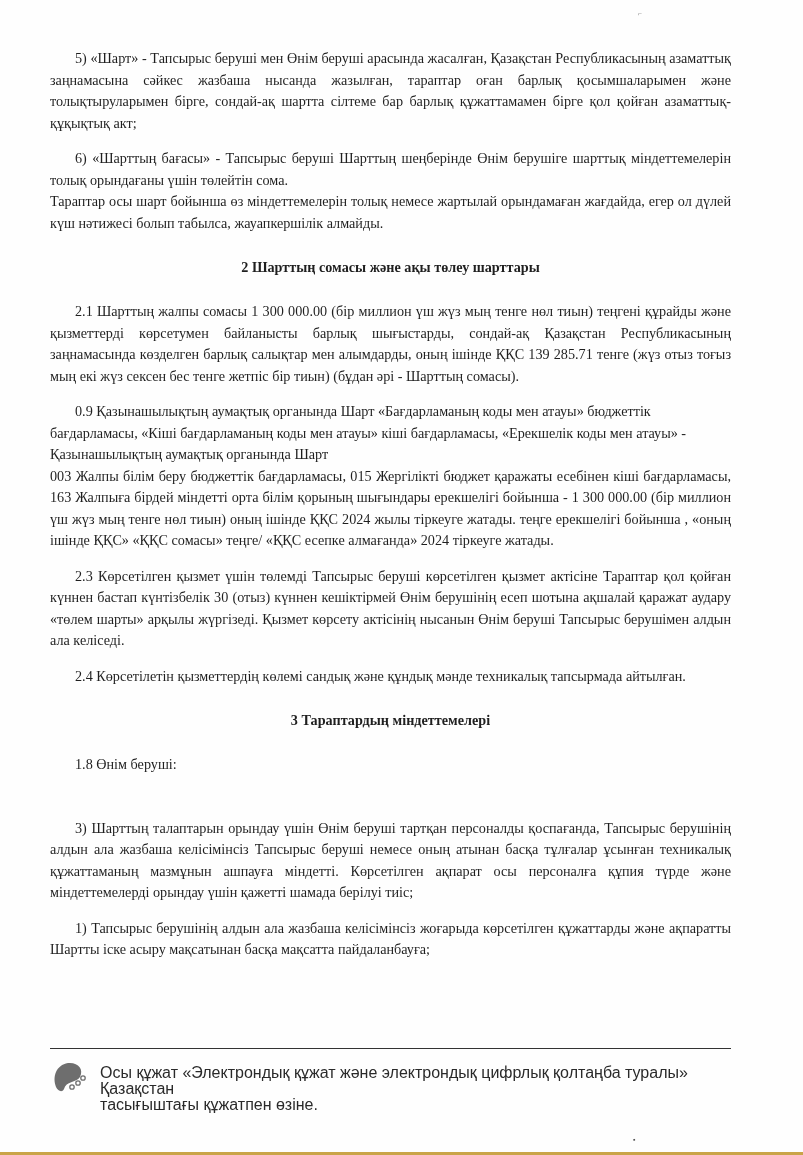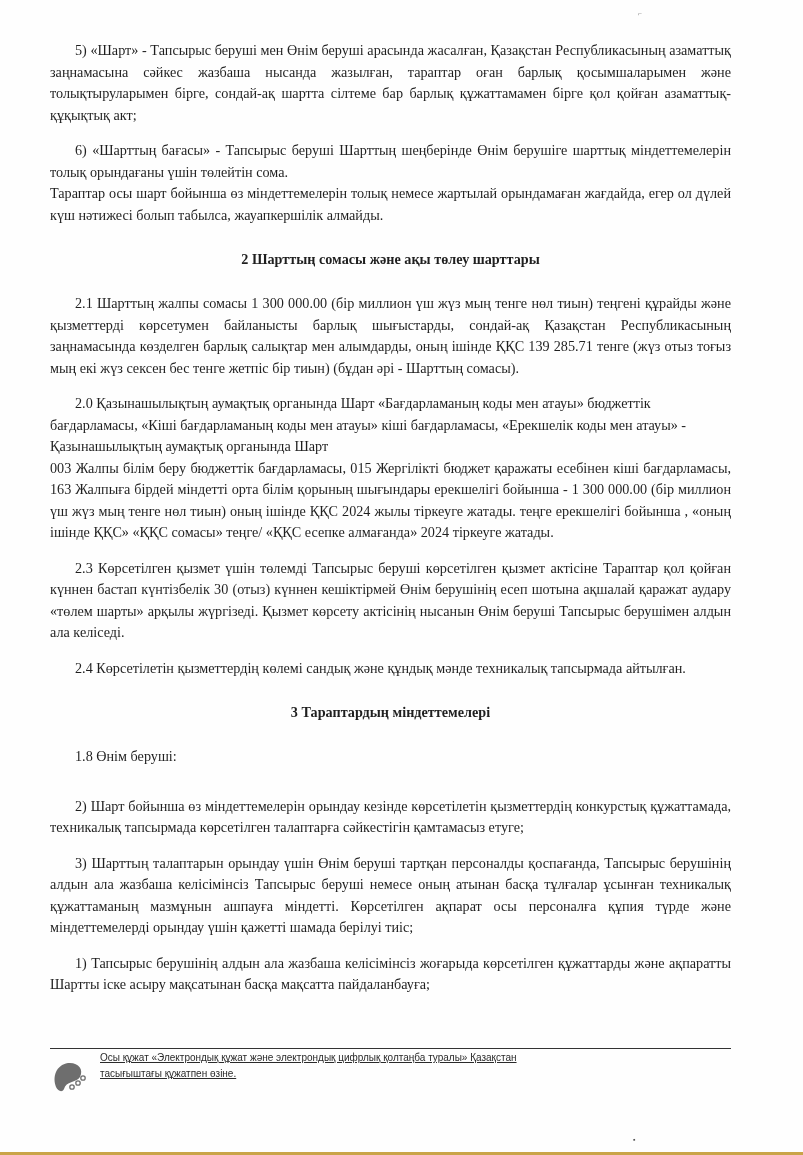--- a/index.html
+++ b/index.html
@@ -2,61 +2,60 @@
 <html><head>
   <meta charset="utf-8">
   <style>
     html, body { margin: 0; padding: 0; }
     body {
       width: 803px; height: 1155px; background: #ffffff; position: relative; overflow: hidden;
       font-family: "Liberation Serif", "DejaVu Serif", serif; color: #1f1f1f;
     }
     .page { position: absolute; left: 0; top: 0; width: 803px; height: 1155px; background: #fefefe; }
     .page-bottom-edge { position: absolute; left: 0; bottom: 0; width: 803px; height: 3px; background: #b8860b; opacity: 0.75; }
-    .content { position: absolute; left: 50px; top: 40px; width: 681px; font-size: 14.2px; line-height: 21.5px; }
+    .content { position: absolute; left: 50px; top: 48px; width: 681px; font-size: 14.2px; line-height: 21.5px; }
     p { margin: 0; text-align: justify; }
     .indent { text-indent: 25px; }
     .gap { height: 14px; }
     .gap-sm { height: 6px; }
     h2 { margin: 16px; font-size: 14.2px; font-weight: bold; text-align: center; line-height: 23px; }
     .mark { position: absolute; font-size: 7px; color: #555; }
     .footer { position: absolute; left: 50px; top: 1045px; width: 681px; }
     .footer-rule { position: absolute; left: 0; top: 3px; width: 681px; height: 1px; background: #333; }
-    .footer-text { position: absolute; left: 50px; top: 5px; font-family: "Liberation Sans", "DejaVu Sans", sans-serif; font-size: 10px; line-height: 16px; color: #2a2a2a; width: 630px; text-decoration: underline; }
+    .footer-text { position: absolute; left: 50px; top: 20px; font-family: "Liberation Sans", "DejaVu Sans", sans-serif; font-size: 16px; line-height: 16px; color: #2a2a2a; width: 630px; }
     .footer-logo { position: absolute; left: 0; top: 12px; width: 40px; height: 40px; }
   </style>
 </head>
 <body>
 
 <div class="page">
   <span class="mark" style="left:638px; top:10px;">⌐</span>
 
   <div class="content">
     <p class="indent">5) «Шарт» - Тапсырыс беруші мен Өнім беруші арасында жасалған, Қазақстан Республикасының азаматтық заңнамасына сәйкес жазбаша нысанда жазылған, тараптар оған барлық қосымшаларымен және толықтыруларымен бірге, сондай-ақ шартта сілтеме бар барлық құжаттамамен бірге қол қойған азаматтық-құқықтық акт;</p>
     <div class="gap"></div>
     <p class="indent">6) «Шарттың бағасы» - Тапсырыс беруші Шарттың шеңберінде Өнім берушіге шарттық міндеттемелерін толық орындағаны үшін төлейтін сома.</p>
     <p>Тараптар осы шарт бойынша өз міндеттемелерін толық немесе жартылай орындамаған жағдайда, егер ол дүлей күш нәтижесі болып табылса, жауапкершілік алмайды.</p>
     <div class="gap-sm"></div>
     <h2>2 Шарттың сомасы және ақы төлеу шарттары</h2>
     <div class="gap-sm"></div>
     <p class="indent">2.1 Шарттың жалпы сомасы 1 300 000.00 (бір миллион үш жүз мың тенге нөл тиын) теңгені құрайды және қызметтерді көрсетумен байланысты барлық шығыстарды, сондай-ақ Қазақстан Республикасының заңнамасында көзделген барлық салықтар мен алымдарды, оның ішінде ҚҚС 139 285.71 тенге (жүз отыз тоғыз мың екі жүз сексен бес тенге жетпіс бір тиын) (бұдан әрі - Шарттың сомасы).</p>
     <div class="gap"></div>
-    <p class="indent" style="text-align:left;">2.0 Қазынашылықтың аумақтық органында Шарт «Бағдарламаның коды мен атауы» бюджеттік бағдарламасы, «Кіші бағдарламаның коды мен атауы» кіші бағдарламасы, «Ерекшелік коды мен атауы» - Қазынашылықтың аумақтық органында Шарт</p>
+    <p class="indent" style="text-align:left;">0.9 Қазынашылықтың аумақтық органында Шарт «Бағдарламаның коды мен атауы» бюджеттік бағдарламасы, «Кіші бағдарламаның коды мен атауы» кіші бағдарламасы, «Ерекшелік коды мен атауы» - Қазынашылықтың аумақтық органында Шарт</p>
     <p>003 Жалпы білім беру бюджеттік бағдарламасы, 015 Жергілікті бюджет қаражаты есебінен кіші бағдарламасы, 163 Жалпыға бірдей міндетті орта білім қорының шығындары ерекшелігі бойынша - 1 300 000.00 (бір миллион үш жүз мың тенге нөл тиын) оның ішінде ҚҚС 2024 жылы тіркеуге жатады. теңге ерекшелігі бойынша , «оның ішінде ҚҚС» «ҚҚС сомасы» теңге/ «ҚҚС есепке алмағанда» 2024 тіркеуге жатады.</p>
     <div class="gap"></div>
     <p class="indent">2.3 Көрсетілген қызмет үшін төлемді Тапсырыс беруші көрсетілген қызмет актісіне Тараптар қол қойған күннен бастап күнтізбелік 30 (отыз) күннен кешіктірмей Өнім берушінің есеп шотына ақшалай қаражат аудару «төлем шарты» арқылы жүргізеді. Қызмет көрсету актісінің нысанын Өнім беруші Тапсырыс берушімен алдын ала келіседі.</p>
     <div class="gap"></div>
     <p class="indent">2.4 Көрсетілетін қызметтердің көлемі сандық және құндық мәнде техникалық тапсырмада айтылған.</p>
     <div class="gap-sm"></div>
     <h2>3 Тараптардың міндеттемелері</h2>
     <div class="gap-sm"></div>
     <p class="indent">1.8 Өнім беруші:</p>
     <div class="gap"></div>
     <div class="gap"></div>
-    <p class="indent">2) Шарт бойынша өз міндеттемелерін орындау кезінде көрсетілетін қызметтердің конкурстық құжаттамада, техникалық тапсырмада көрсетілген талаптарға сәйкестігін қамтамасыз етуге;</p>
     <div class="gap"></div>
     <p class="indent">3) Шарттың талаптарын орындау үшін Өнім беруші тартқан персоналды қоспағанда, Тапсырыс берушінің алдын ала жазбаша келісімінсіз Тапсырыс беруші немесе оның атынан басқа тұлғалар ұсынған техникалық құжаттаманың мазмұнын ашпауға міндетті. Көрсетілген ақпарат осы персоналға құпия түрде және міндеттемелерді орындау үшін қажетті шамада берілуі тиіс;</p>
     <div class="gap"></div>
     <p class="indent">1) Тапсырыс берушінің алдын ала жазбаша келісімінсіз жоғарыда көрсетілген құжаттарды және ақпаратты Шартты іске асыру мақсатынан басқа мақсатта пайдаланбауға;</p>
   </div>
 
   <div class="footer">
     <div class="footer-rule"></div>
     <svg class="footer-logo" viewBox="0 0 40 40">
       <path d="M6 30 C2 20 6 8 18 6 C28 5 34 12 30 20 C26 26 16 24 14 32 C12 36 8 34 6 30 Z" fill="#6e6e6e"></path>

